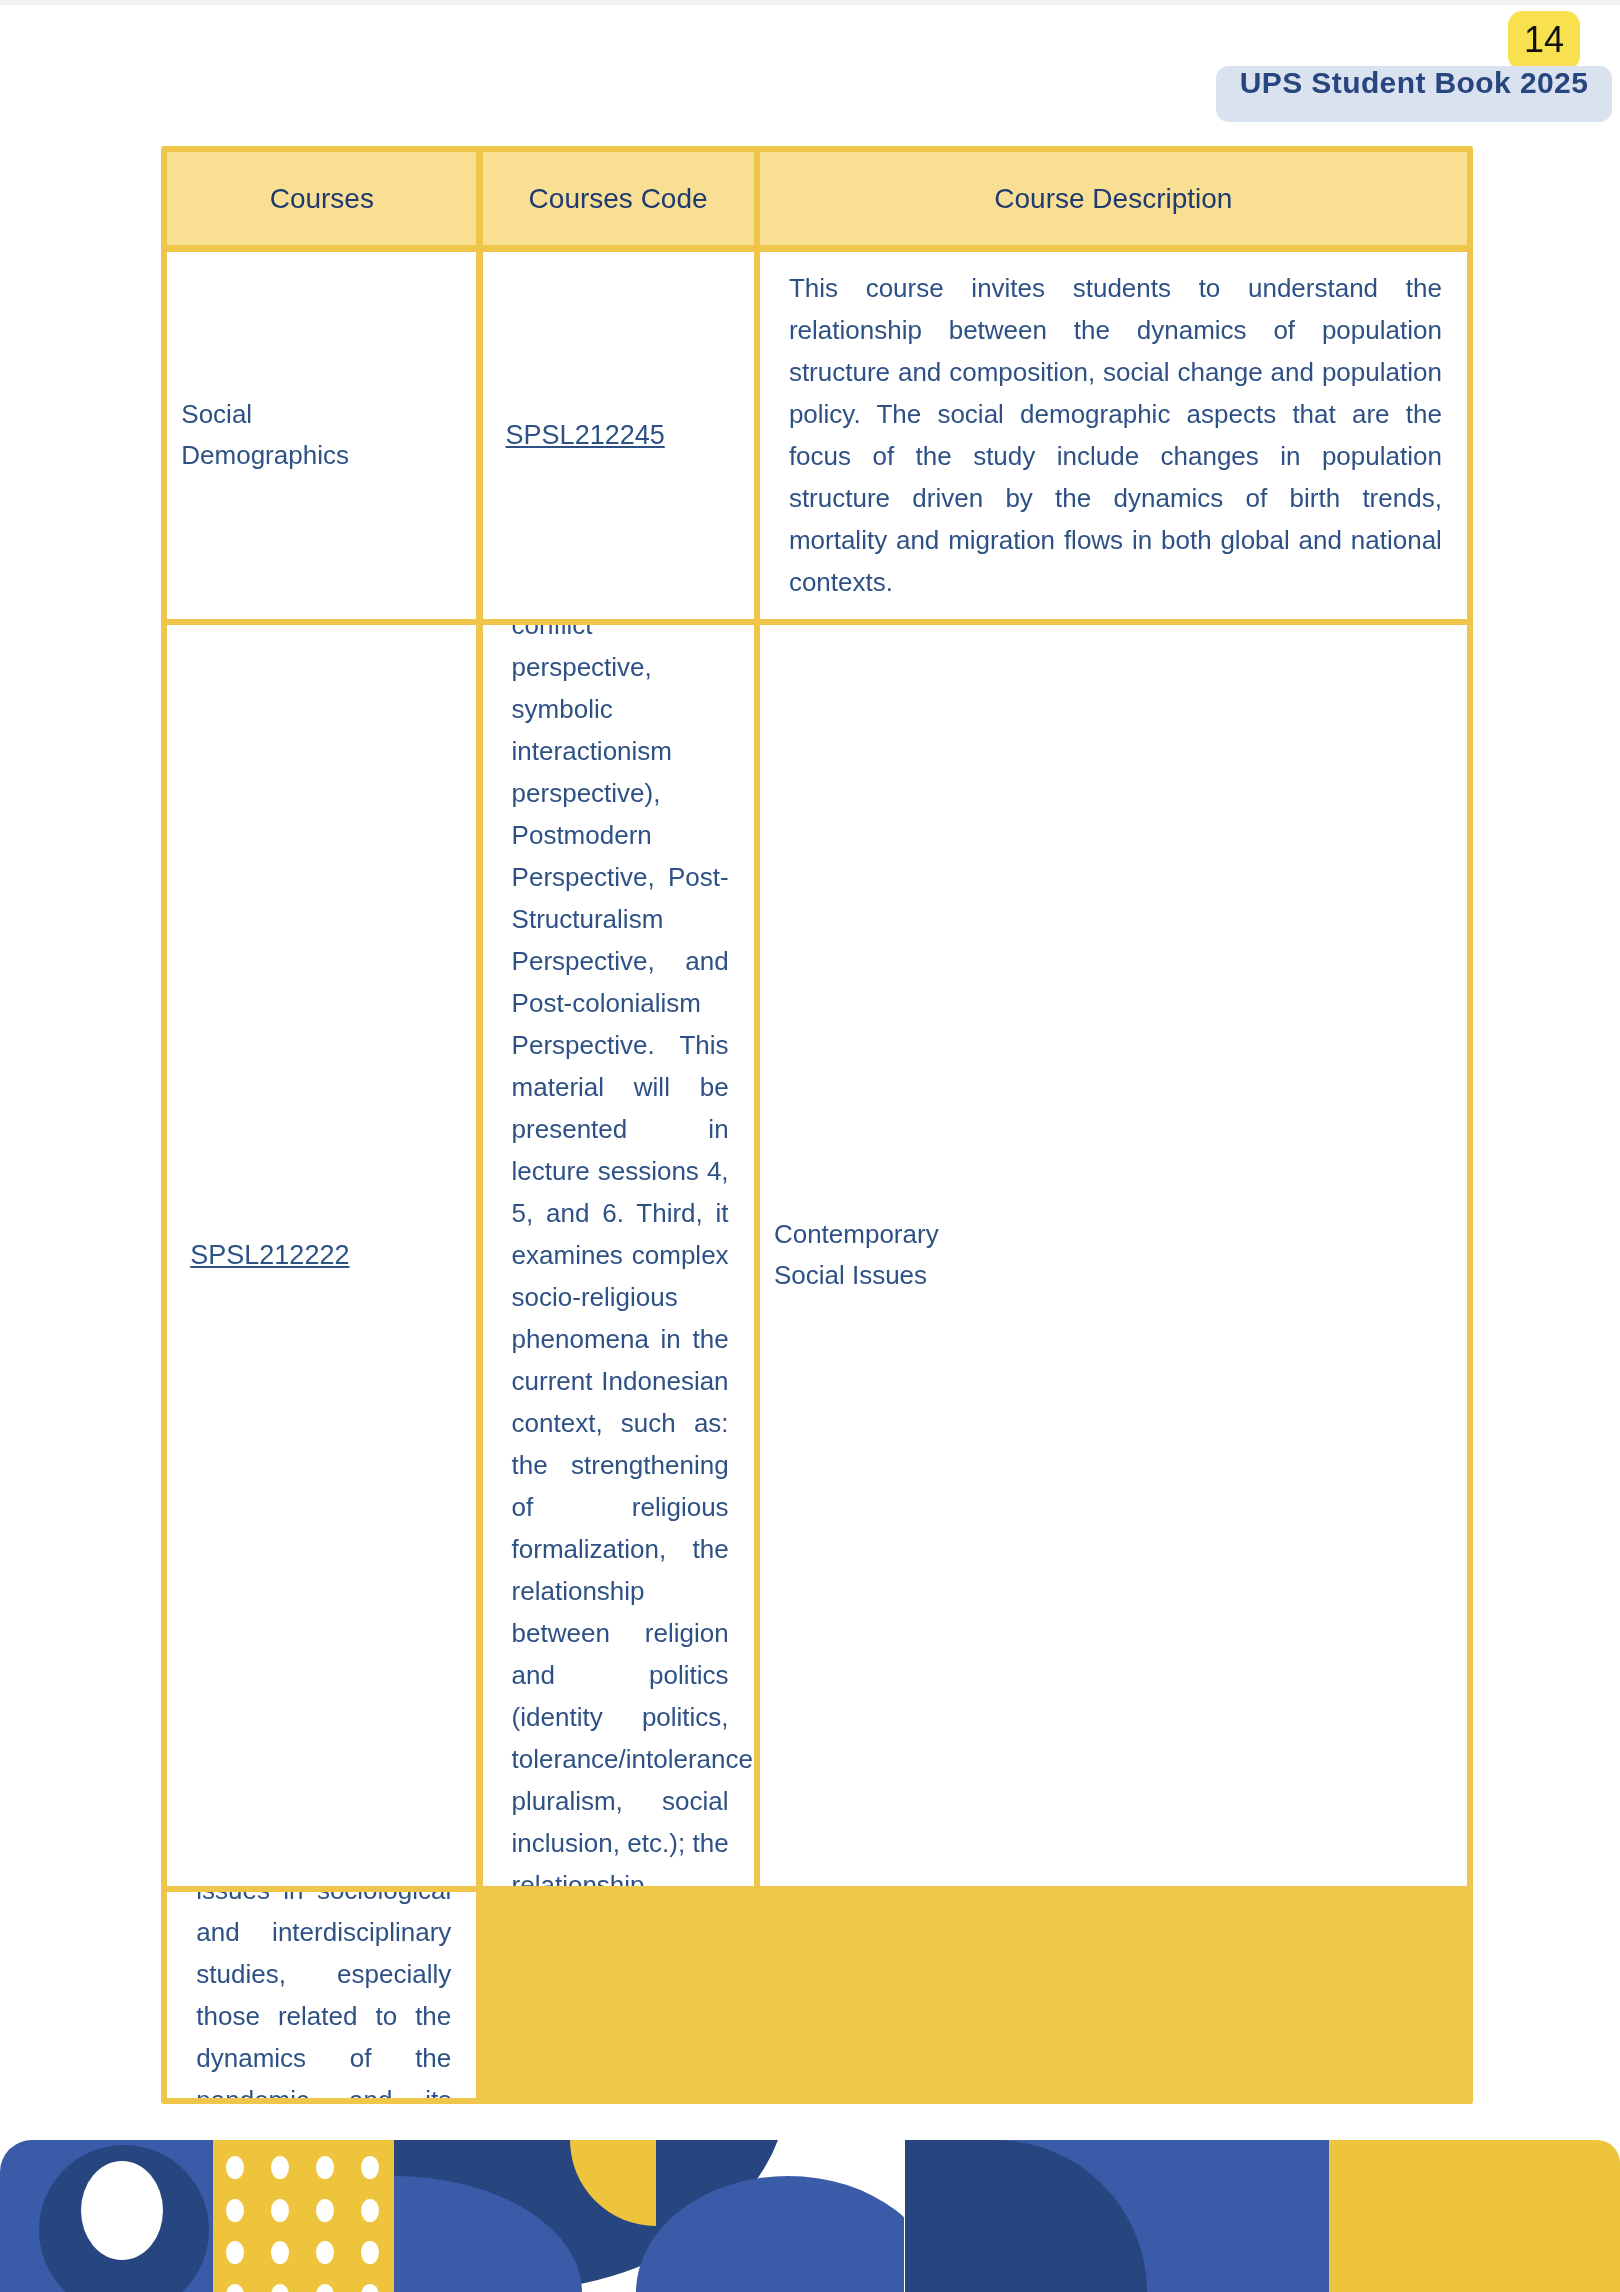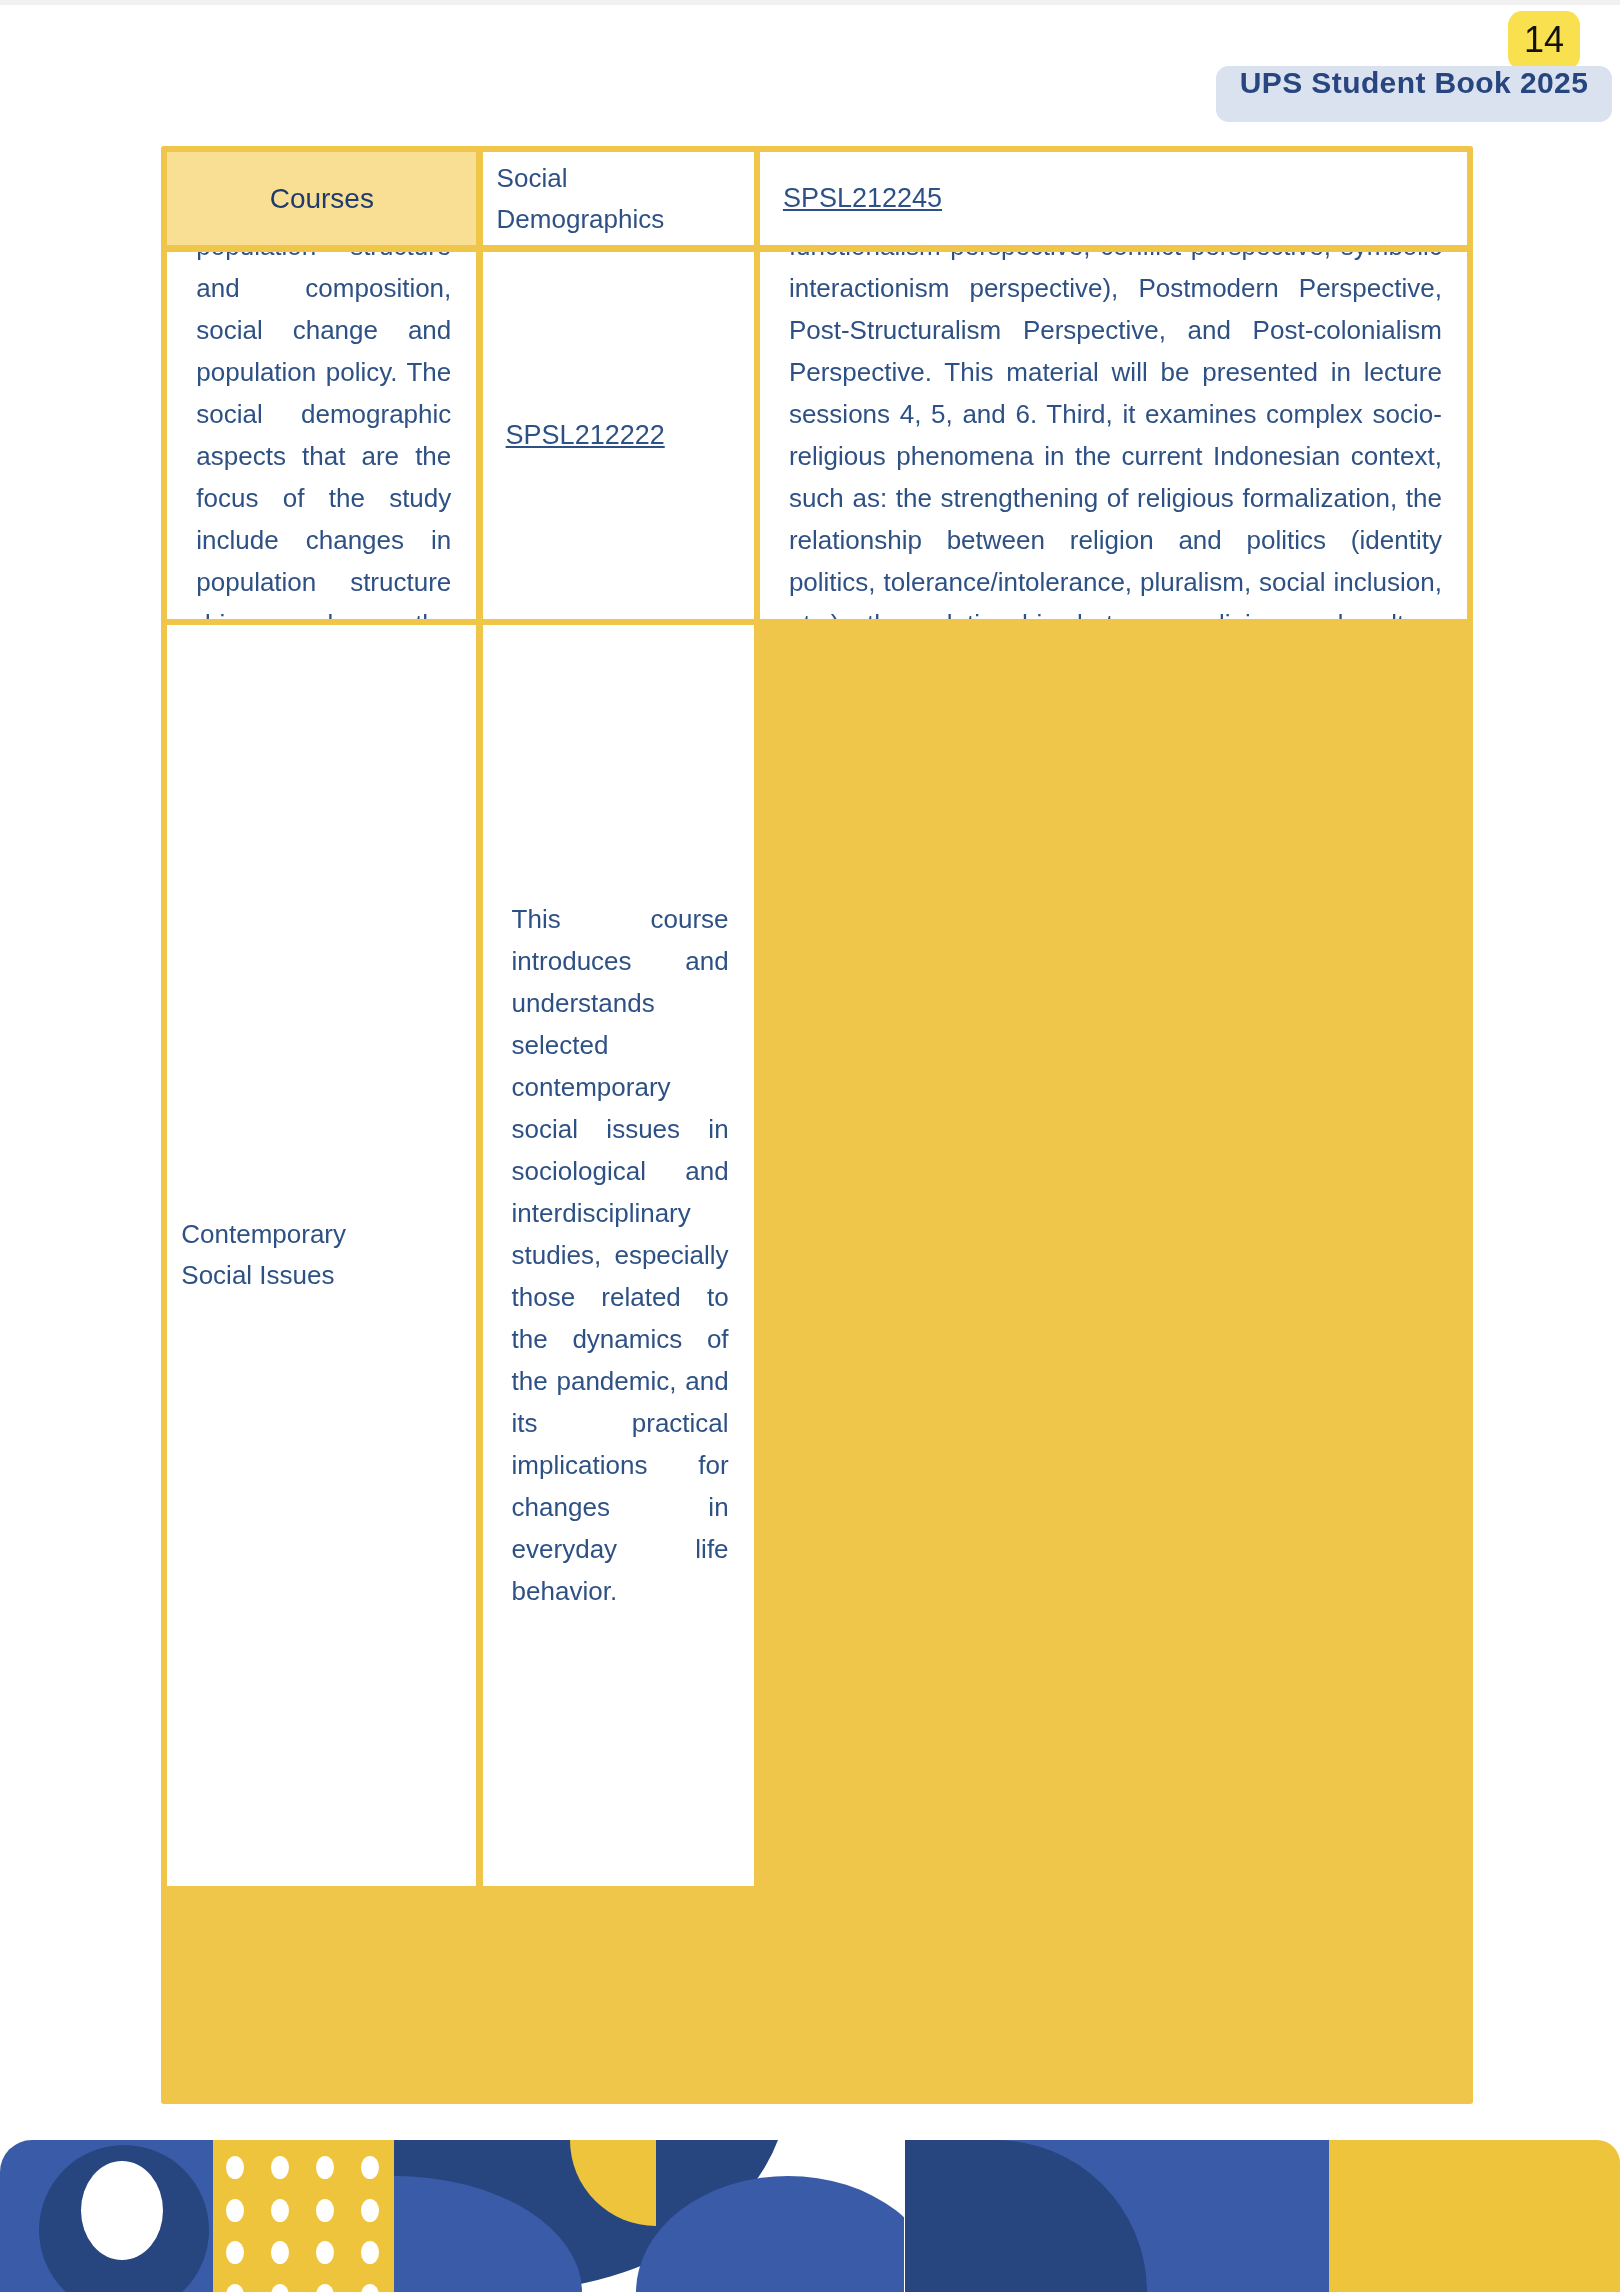--- a/index.html
+++ b/index.html
@@ -74,20 +74,22 @@
   <div class="page-badge">
     <span>14</span>
   </div>
 
   <div class="title-pill">
     <span>UPS Student Book 2025</span>
   </div>
 
   <div class="course-table">
     <div class="cell hcell">Courses</div>
+    <div class="cell hcell">Courses Code</div>
+    <div class="cell hcell">Course Description</div>
 
     <div class="cell name-cell">
       <div class="txt">Social Demographics</div>
     </div>
     <div class="cell code-cell">
       <span>SPSL212245</span>
     </div>
     <div class="cell desc-cell">
       <div class="txt">This course invites students to understand the relationship between the dynamics of population structure and composition, social change and population policy. The social demographic aspects that are the focus of the study include changes in population structure driven by the dynamics of birth trends, mortality and migration flows in both global and national contexts.</div>
     </div>

